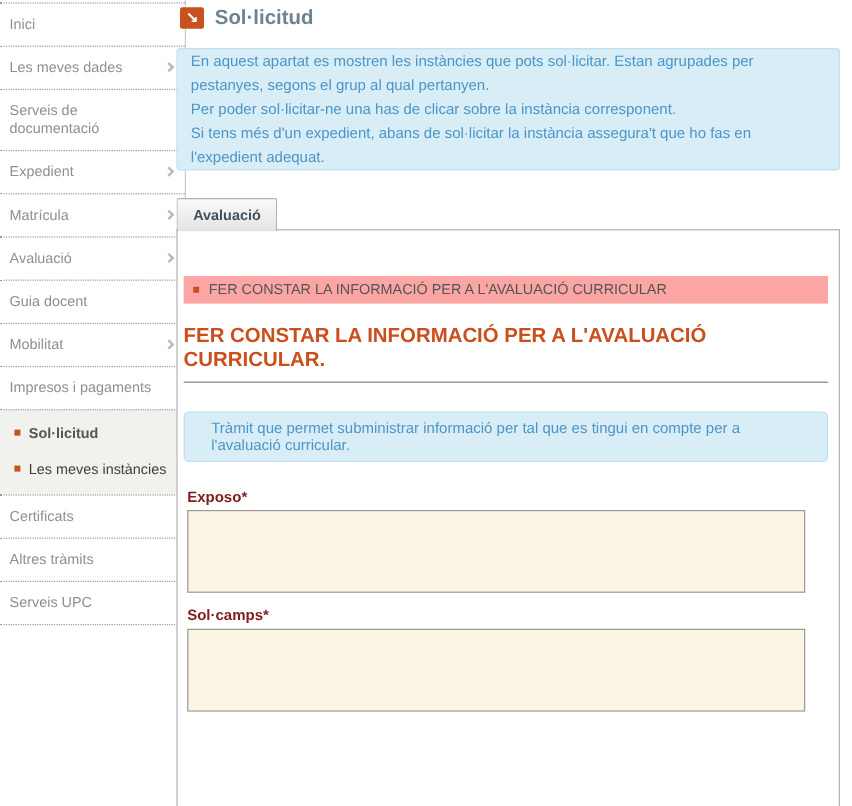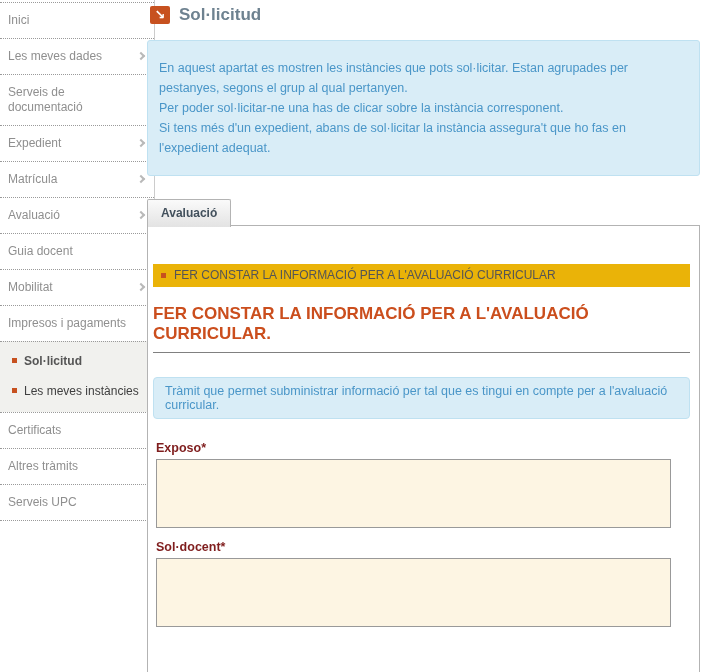--- a/index.html
+++ b/index.html
@@ -51,53 +51,53 @@
     font-size: 13px; line-height: 18px; text-align: center;
     border-radius: 2px; font-weight: bold;
   }
   .page-title {
     margin-left: 9px; font-size: 17px; font-weight: bold; color: #6e8290;
   }
 
   .info-box {
     margin-top: 15px;
     background: #d9edf7; border: 1px solid #bfe1f1; border-radius: 3px;
-    padding: 17px 11px; color: #4a96c8; font-size: 12.5px; line-height: 1.6;
+    padding: 0 11px; color: #4a96c8; font-size: 12.5px; line-height: 1.6;
   }
 
   .tabs { margin-top: 23px; position: relative; z-index: 2; height: 27px; }
   .tab {
     display: inline-block; padding: 6px 13px 7px 13px;
     background: linear-gradient(#fafafa, #e3e3e3);
     border: 1px solid #b3b3b3; border-bottom: none;
     border-radius: 2px 2px 0 0;
     font-weight: bold; color: #42505c; font-size: 12px; cursor: pointer;
   }
 
   .panel {
     border: 1px solid #b3b3b3; border-bottom: none;
     min-height: 497px; background: #fff;
     padding: 38px 9px 0 5px; margin-top: -1px;
   }
 
   .section-bar {
-    background: #eab308; padding: 4px 8px; color: #555;
+    background: #fca5a5; padding: 4px 8px; color: #555;
     font-size: 12px; display: flex; align-items: center; line-height: 15px;
   }
   .section-bar .bullet { margin-right: 8px; }
 
   .panel-heading {
     margin: 17px 0 0 0; color: #cb4e1d; font-size: 17px; font-weight: bold;
   }
   .heading-rule { border: none; border-top: 1px solid #808080; margin-top: 8px; }
 
   .desc-strip {
     margin-top: 24px;
     background: #d9edf7; border: 1px solid #bfe1f1; border-radius: 4px;
-    padding: 6px 11px; color: #4a96c8; font-size: 12.5px;
+    padding: 6px 22px; color: #4a96c8; font-size: 12.5px;
   }
 
   .field-label {
     margin: 22px 0 4px 3px; font-weight: bold; color: #7f1d1d; font-size: 12.5px;
   }
   .field-label.second { margin-top: 12px; }
   textarea.field {
     display: block; width: 515px; height: 69px; margin-left: 3px;
     background: #fdf5e3; border: 1px solid #999999;
     font-family: "Liberation Sans", sans-serif; font-size: 12px; color: #555;
@@ -193,18 +193,18 @@
     </div>
 
     <h2 class="panel-heading">FER CONSTAR LA INFORMACIÓ PER A L'AVALUACIÓ CURRICULAR.</h2>
     <hr class="heading-rule">
 
     <div class="desc-strip">Tràmit que permet subministrar informació per tal que es tingui en compte per a l'avaluació curricular.</div>
 
     <div class="field-label">Exposo*</div>
     <textarea class="field" style=""></textarea>
 
-    <div class="field-label second">Sol·docent*</div>
+    <div class="field-label second">Sol·camps*</div>
     <textarea class="field" style=""></textarea>
 
 
   </section>
 </main>
 
 </body></html>

